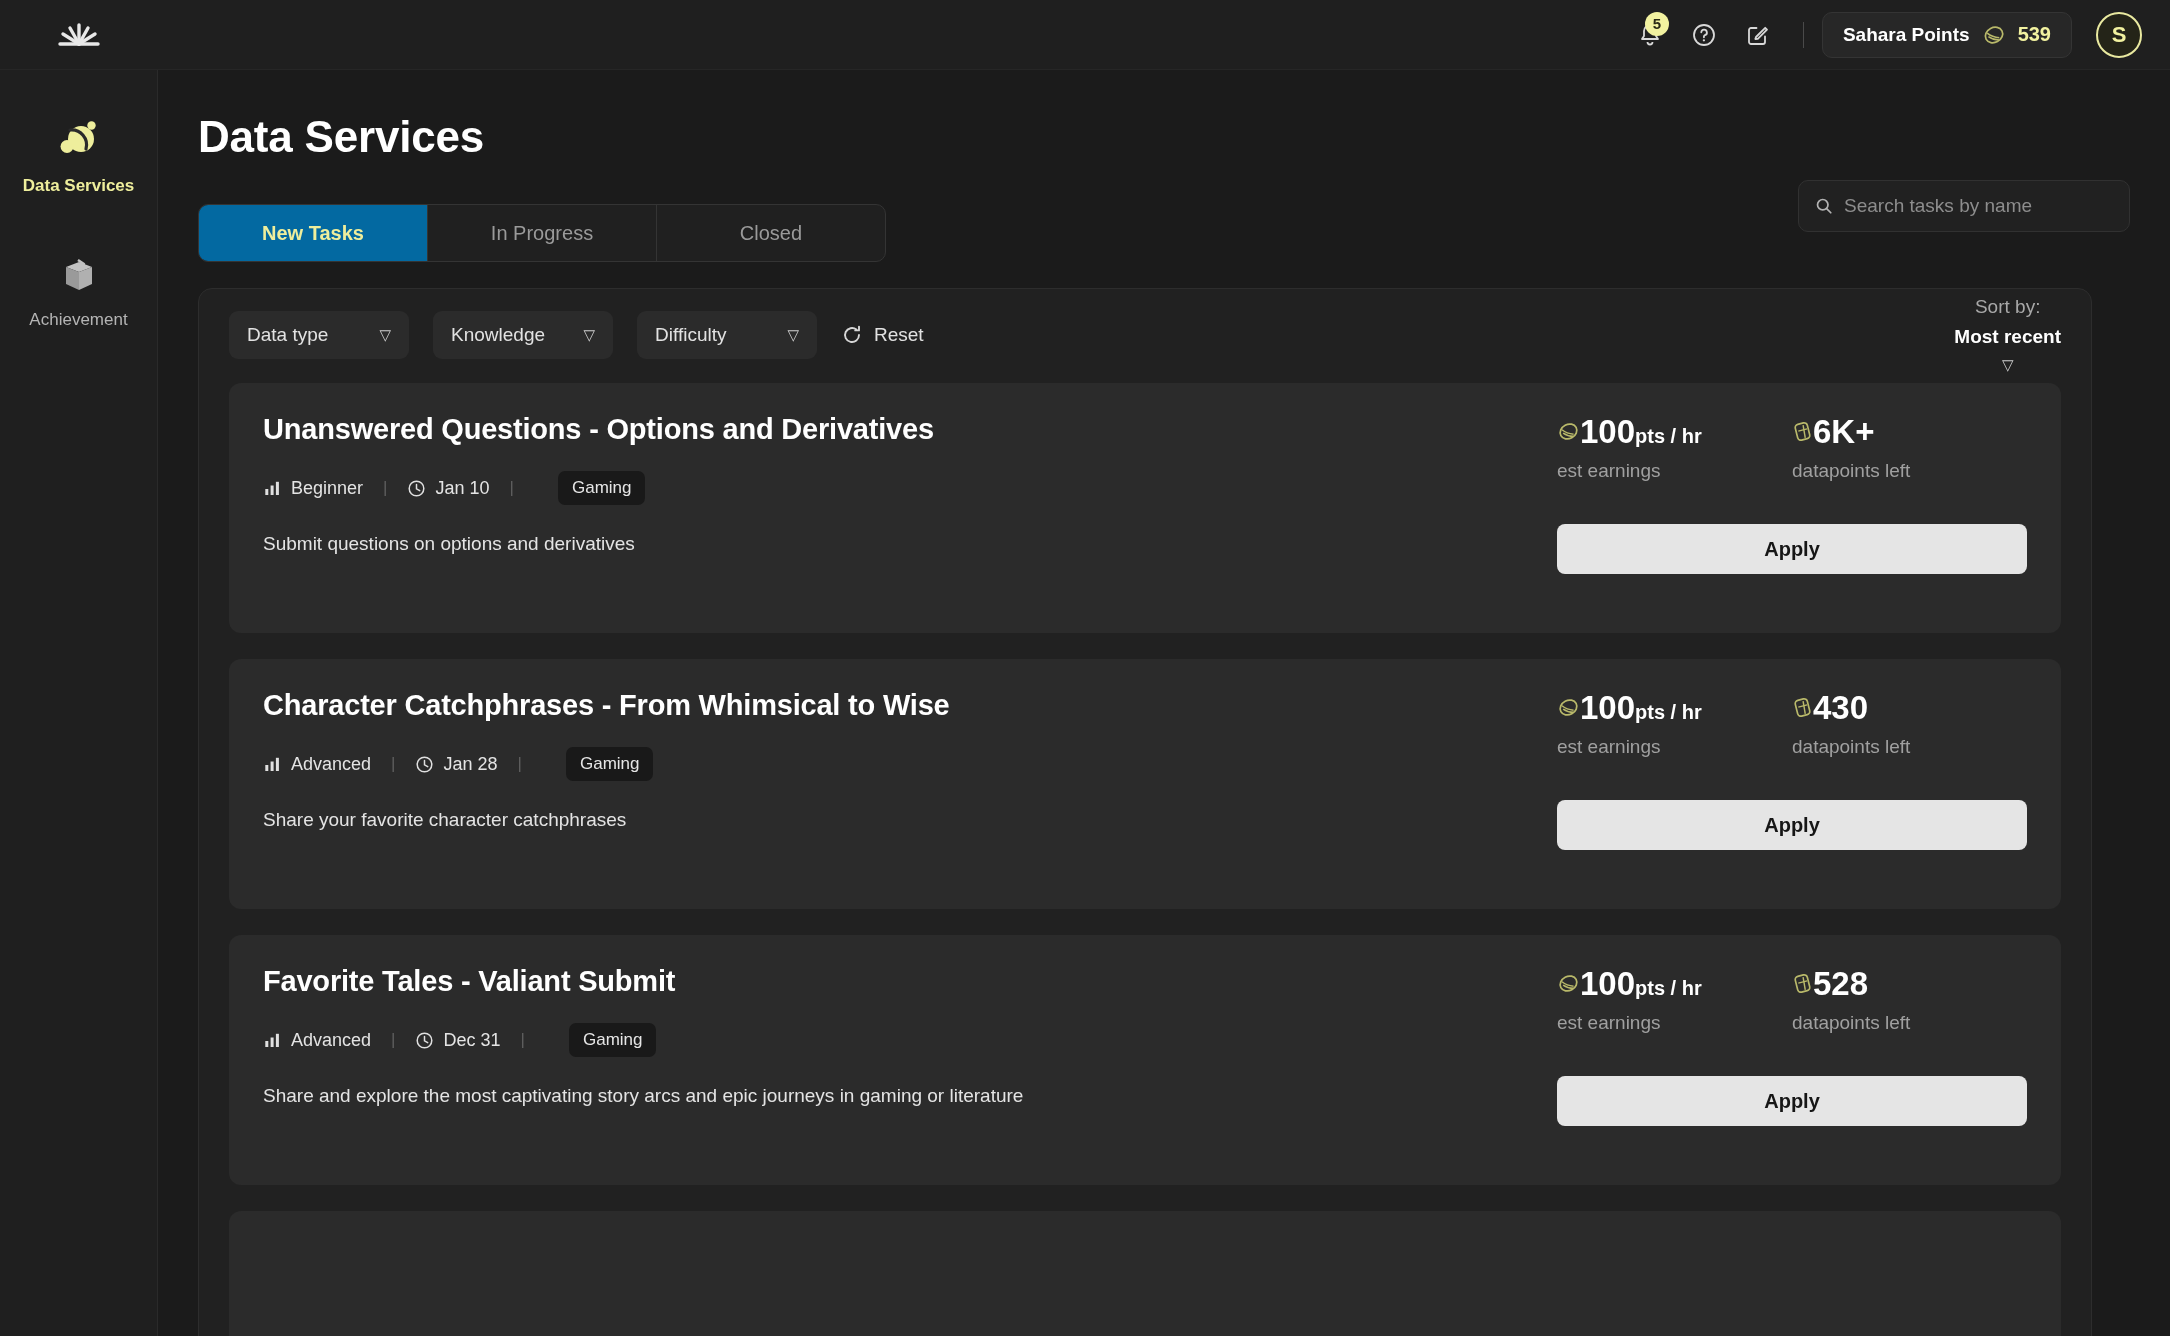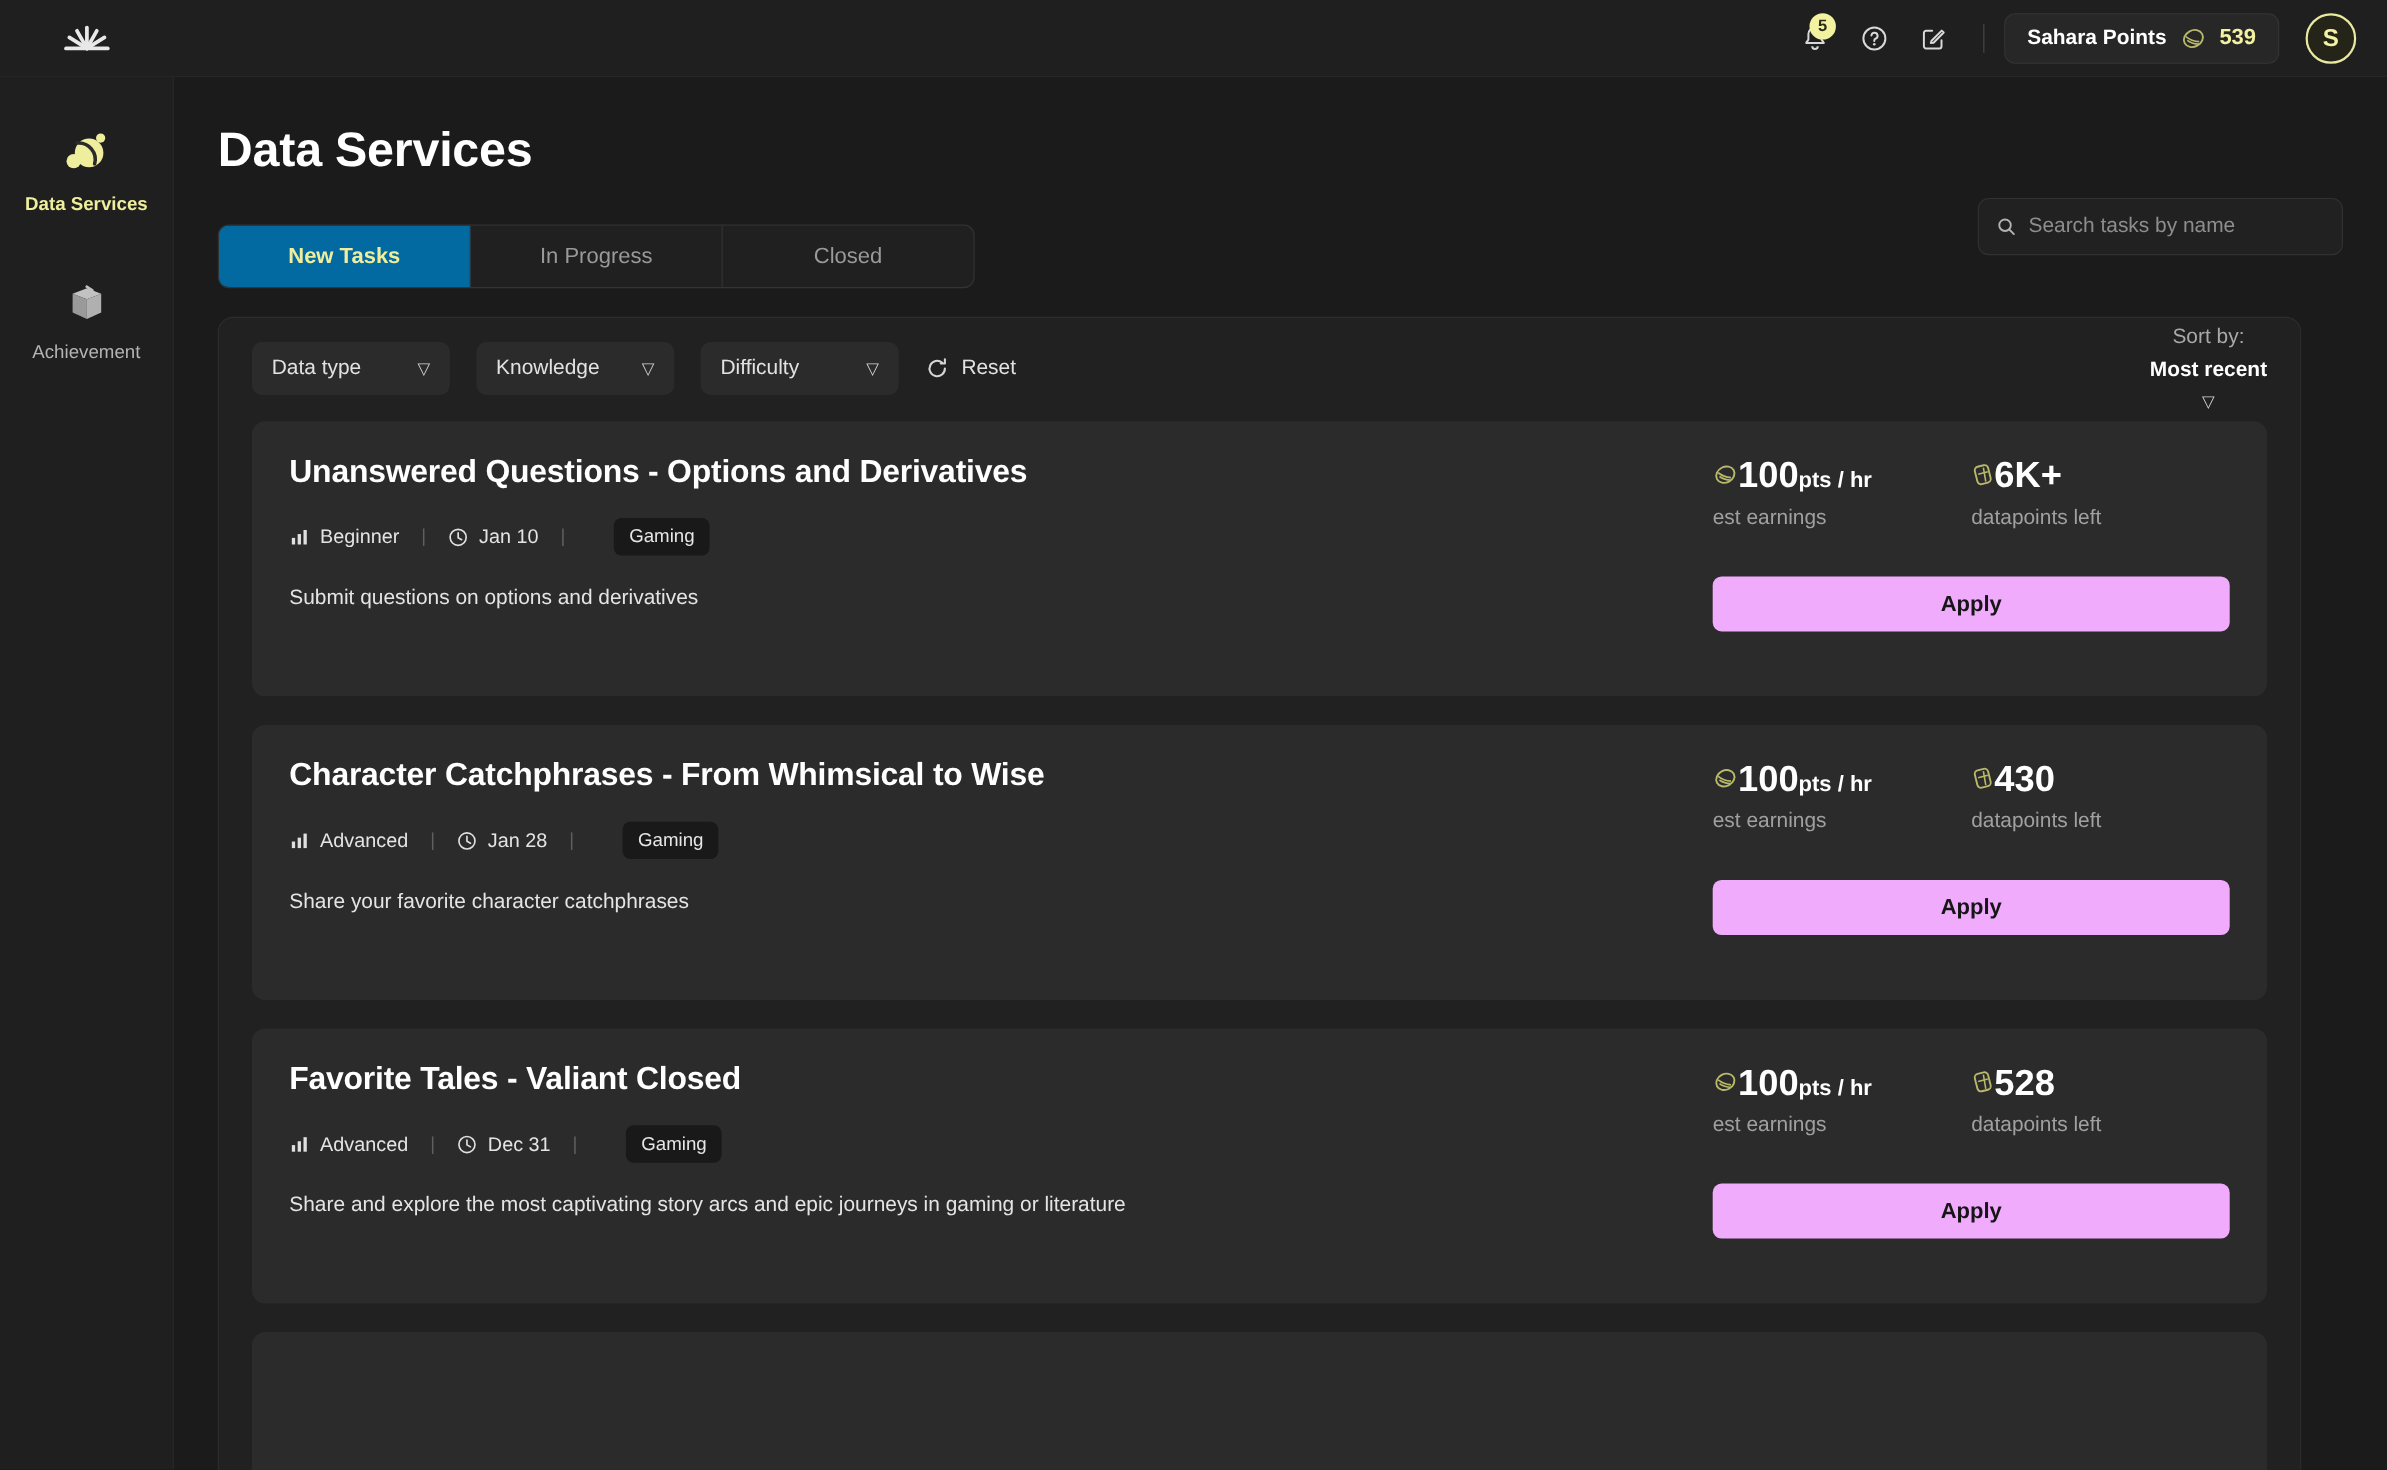--- a/index.html
+++ b/index.html
@@ -199,21 +199,21 @@
   }
   .stats { display: flex; }
   .stat { width: 235px; }
   .stat-top { display: flex; align-items: baseline; }
   .stat-num { font-size: 33px; font-weight: 700; color: #ffffff; }
   .stat-unit { font-size: 20px; font-weight: 600; color: #ffffff; }
   .stat-sub { font-size: 19px; color: #a0a0a0; margin-top: 9px; }
   .apply-btn {
     margin-top: 42px;
     width: 100%; height: 50px;
-    background: #f0abfc; color: #161616;
+    background: #e5e5e5; color: #161616;
     font-size: 20px; font-weight: 700;
     border: 0; border-radius: 8px; cursor: pointer;
     font-family: "Liberation Sans", sans-serif;
   }
   .coin { flex: 0 0 auto; }
 </style>
 </head>
 <body>
 
 <div class="topbar">
@@ -456,21 +456,21 @@
             <span class="stat-num">430</span>
           </div>
           <div class="stat-sub">datapoints left</div>
         </div>
       </div>
       <button class="apply-btn">Apply</button>
     </div>
   </div>
 
   <div class="card">
-    <div class="card-title">Favorite Tales - Valiant Closed</div>
+    <div class="card-title">Favorite Tales - Valiant Submit</div>
     <div class="meta-row">
       <span class="meta">
         <svg width="19" height="19" viewBox="0 0 19 19">
           <rect x="2.3" y="10" width="3" height="6" fill="#e0e0e0"></rect>
           <rect x="7.6" y="6.5" width="3" height="9.5" fill="#e0e0e0"></rect>
           <rect x="12.9" y="2.8" width="3" height="13.2" fill="#e0e0e0"></rect>
         </svg>
         <span class="diff-text">Advanced</span>
       </span>
       <span class="meta-sep">|</span>

